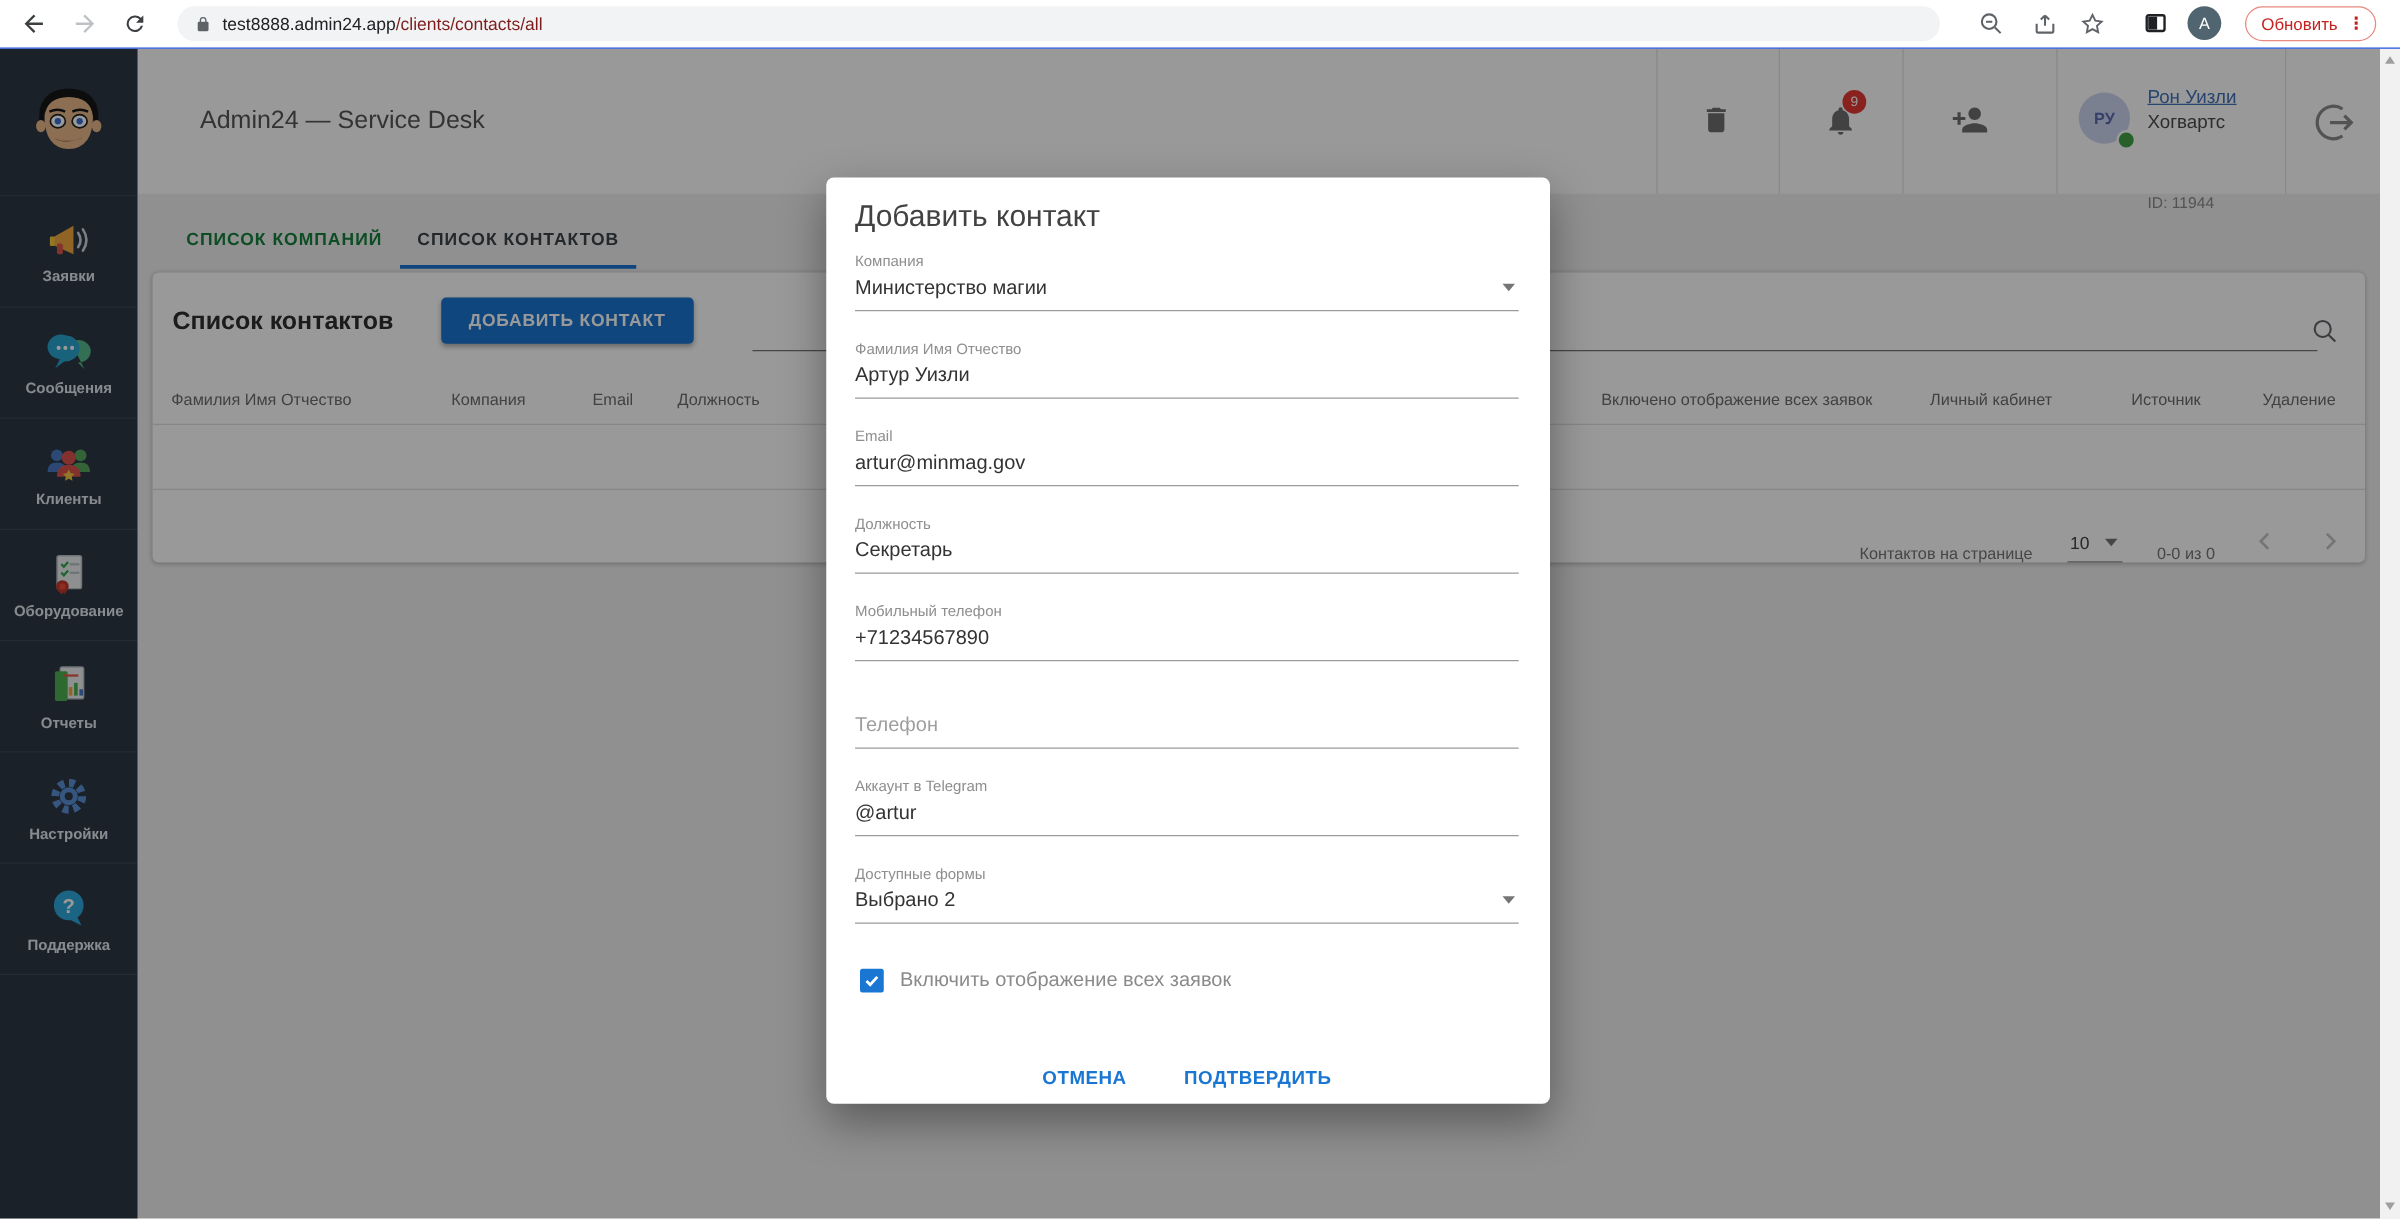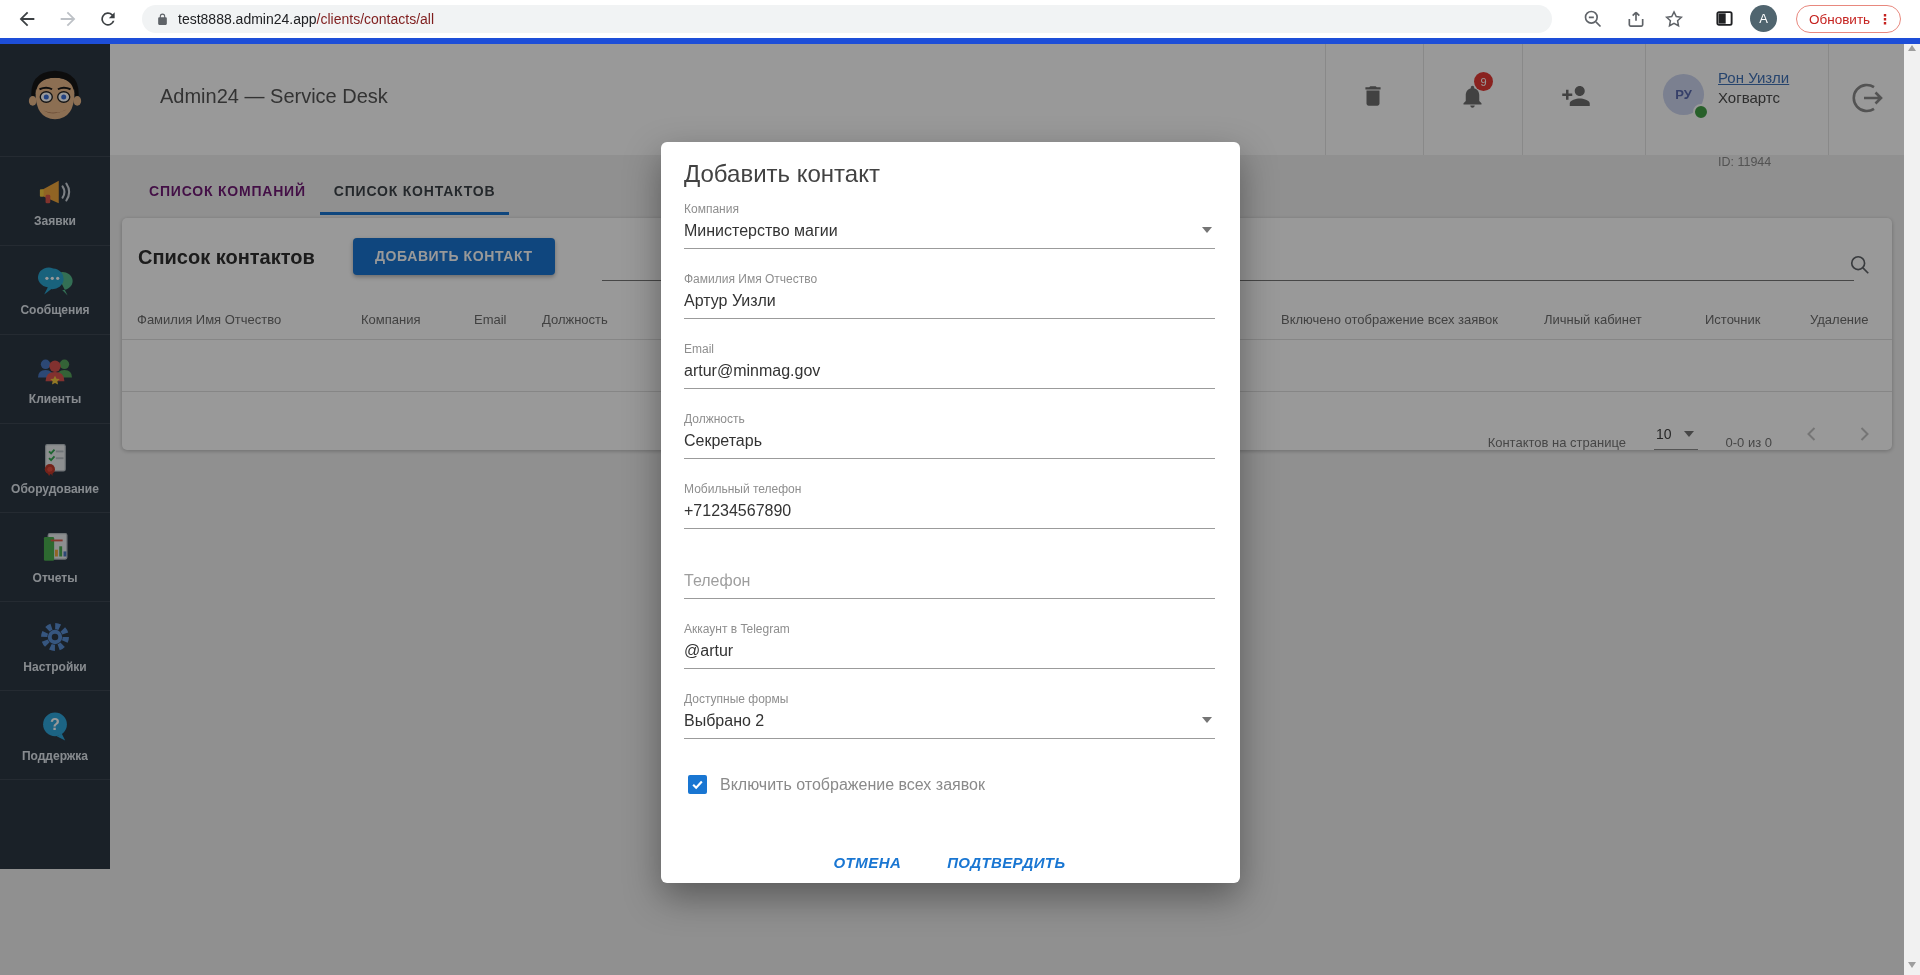--- a/index.html
+++ b/index.html
@@ -1,35 +1,35 @@
 <!DOCTYPE html>
 <html lang="ru"><head>
 <meta charset="utf-8">
 <style>
   html,body{margin:0;padding:0;background:#ddd;}
   .screen{position:relative;width:1920px;height:975px;overflow:hidden;background:#fff;
           font-family:"Liberation Sans","DejaVu Sans",sans-serif;-webkit-font-smoothing:antialiased;}
   
   .browser-bar{position:absolute;left:0;top:0;width:1920px;height:38px;background:#fff;
-               border-bottom:6px solid #1d4ed8;z-index:30;}
+               border-bottom:1px solid #1d4ed8;z-index:30;}
   .bicon{position:absolute;top:8px;cursor:pointer;}
   .url-pill{position:absolute;left:142px;top:5px;width:1410px;height:28px;border-radius:14px;
             background:#f1f3f4;display:flex;align-items:center;padding-left:14px;box-sizing:border-box;}
   .url-host{font-size:14px;color:#202124;margin-left:9px;}
   .url-path{font-size:14px;color:#7f1d1d;}
   .chrome-avatar{position:absolute;left:1750px;top:5px;width:27px;height:27px;border-radius:50%;
                  background:#50656f;color:#fff;font-size:13px;display:flex;align-items:center;justify-content:center;cursor:pointer;}
   .update-pill{position:absolute;left:1796px;top:5px;height:26px;border:1.5px solid #e8887e;border-radius:14px;
                background:#fff;display:flex;align-items:center;padding:0 8px 0 12px;cursor:pointer;}
   .update-pill span{color:#c5221f;font-size:13.5px;}
   .red-dots{color:#c5221f;font-size:14px;font-weight:700;margin-left:8px;letter-spacing:0;}
   
   .app{position:absolute;left:0;top:38px;width:1920px;height:937px;background:#f1f1f1;}
   
-  .sidebar{position:absolute;left:0;top:0;width:110px;height:831px;background:#2c3744;z-index:2;}
+  .sidebar{position:absolute;left:0;top:0;width:110px;height:937px;background:#2c3744;z-index:2;}
   .side-avatar{height:118px;display:flex;align-items:center;justify-content:center;}
   .side-item{height:88px;border-top:1px solid rgba(255,255,255,.09);display:flex;flex-direction:column;
              align-items:center;justify-content:center;gap:5px;cursor:pointer;}
   .side-item .lbl{font-size:12px;font-weight:600;color:#e1e8ee;}
   .side-end{border-top:1px solid rgba(255,255,255,.09);}
   
   .app-header{position:absolute;left:110px;top:0;width:1810px;height:117px;background:#fff;z-index:1;}
   .app-title{position:absolute;left:50px;top:47px;font-size:20px;color:#565656;}
   .hdiv{position:absolute;top:0;bottom:0;width:1px;background:#e4e4e4;}
   .hbtn{position:absolute;top:38px;width:40px;height:40px;display:flex;align-items:center;justify-content:center;cursor:pointer;}
@@ -39,21 +39,21 @@
                color:#5b6bb0;font-size:13px;font-weight:700;display:flex;align-items:center;justify-content:center;cursor:pointer;}
   .online-dot{position:absolute;left:1583px;top:66px;width:12px;height:12px;border-radius:50%;background:#43a047;border:2px solid #fff;}
   .user-text{position:absolute;left:1608px;top:30px;line-height:20px;}
   .user-name{font-size:15px;color:#4273b8;text-decoration:underline;cursor:pointer;}
   .user-org{font-size:15px;color:#4c4c4c;}
   .user-id{font-size:12.5px;color:#8a8a8a;margin-top:44px;}
   .logout{position:absolute;left:1740px;top:42px;cursor:pointer;}
   
   .content{position:absolute;left:110px;top:117px;width:1794px;height:820px;background:#f1f1f1;}
   .tabs{height:60px;display:flex;align-items:flex-end;padding-left:25px;}
-  .tab{padding:0 14px 16px;font-size:14px;font-weight:700;letter-spacing:.8px;color:#701a75;cursor:pointer;}
+  .tab{padding:0 14px 16px;font-size:14px;font-weight:700;letter-spacing:.8px;color:#15803d;cursor:pointer;}
   .tab.active{color:#3d4349;border-bottom:3px solid #1976d2;padding-bottom:13px;}
   .card{position:absolute;left:12px;top:63px;width:1770px;height:232px;background:#fff;border-radius:5px;
         box-shadow:0 1px 4px rgba(0,0,0,.25);}
   .card-title{position:absolute;left:16px;top:28px;font-size:20px;font-weight:700;color:#2f2f2f;}
   .add-btn{position:absolute;left:231px;top:20px;height:37px;line-height:37px;padding:0 22px;background:#1976d2;
            color:#fff;border:none;border-radius:4px;font-size:14px;font-weight:700;letter-spacing:.6px;
            box-shadow:0 2px 4px rgba(0,0,0,.3);cursor:pointer;font-family:inherit;}
   .search-line{position:absolute;left:480px;right:38px;top:62px;border-bottom:1px solid #777;}
   .search-btn{position:absolute;right:21px;top:36px;cursor:pointer;}
   .th{position:absolute;top:94px;font-size:13px;color:#6d6d6d;white-space:nowrap;}
@@ -80,21 +80,21 @@
   .m-field{position:relative;margin-bottom:23px;}
   .m-label{font-size:12px;color:#8e8e8e;height:14px;line-height:14px;margin-bottom:4px;}
   .m-value{font-size:16px;color:#333;height:22px;line-height:22px;border-bottom:1px solid #9b9b9b;padding-bottom:6px;cursor:text;}
   .m-value.placeholder{color:#9e9e9e;}
   .m-caret{position:absolute;right:3px;bottom:16px;}
   .m-check{display:flex;align-items:center;gap:13px;margin:36px 0 0 4px;}
   .checkbox{width:19px;height:19px;background:#1976d2;border-radius:2px;display:flex;align-items:center;justify-content:center;cursor:pointer;}
   .m-check-label{font-size:16px;color:#8a8a8a;}
   .m-actions{display:flex;justify-content:center;gap:30px;margin-top:52px;}
   .m-btn{background:none;border:none;color:#1976d2;font-size:15px;font-weight:700;letter-spacing:.4px;
-         padding:8px 8px;cursor:pointer;font-family:inherit;font-style:italic;}
+         padding:8px 8px;cursor:pointer;font-family:inherit;}
 </style>
 </head>
 <body>
 
 <div class="screen">
 
   <div class="browser-bar">
     <span class="bicon" style="left:16px;">
       <svg width="22" height="22" viewBox="0 0 24 24">
           <path d="M20 11H7.8l5.6-5.6L12 4l-8 8 8 8 1.4-1.4L7.8 13H20v-2z" fill="#3c4043"></path>

